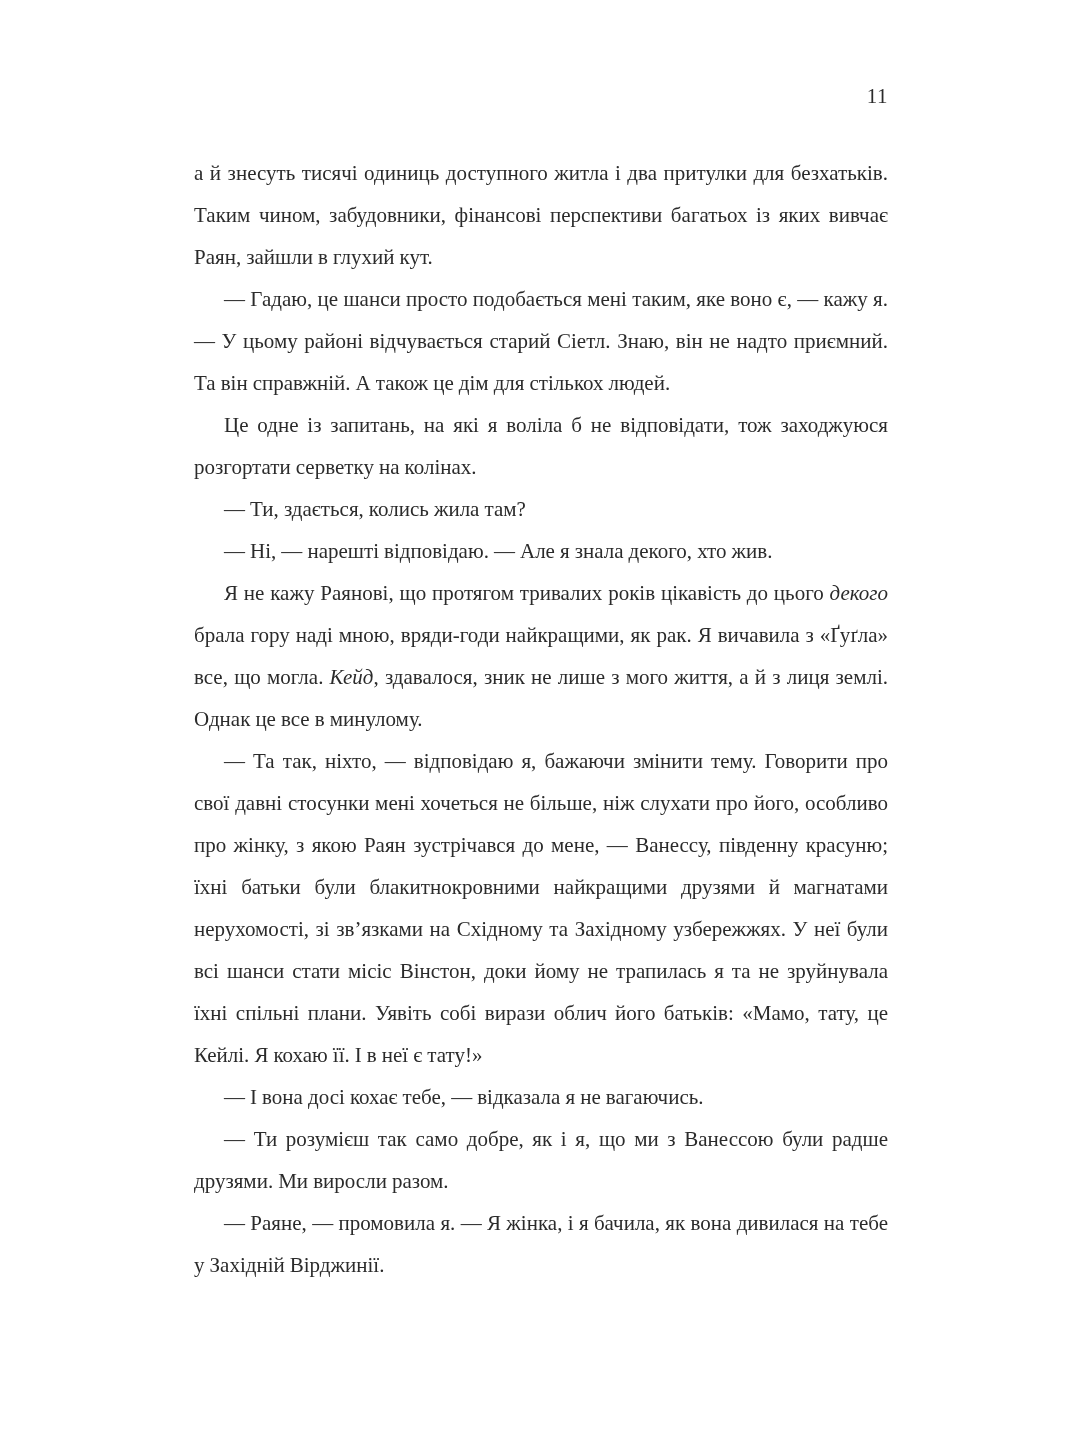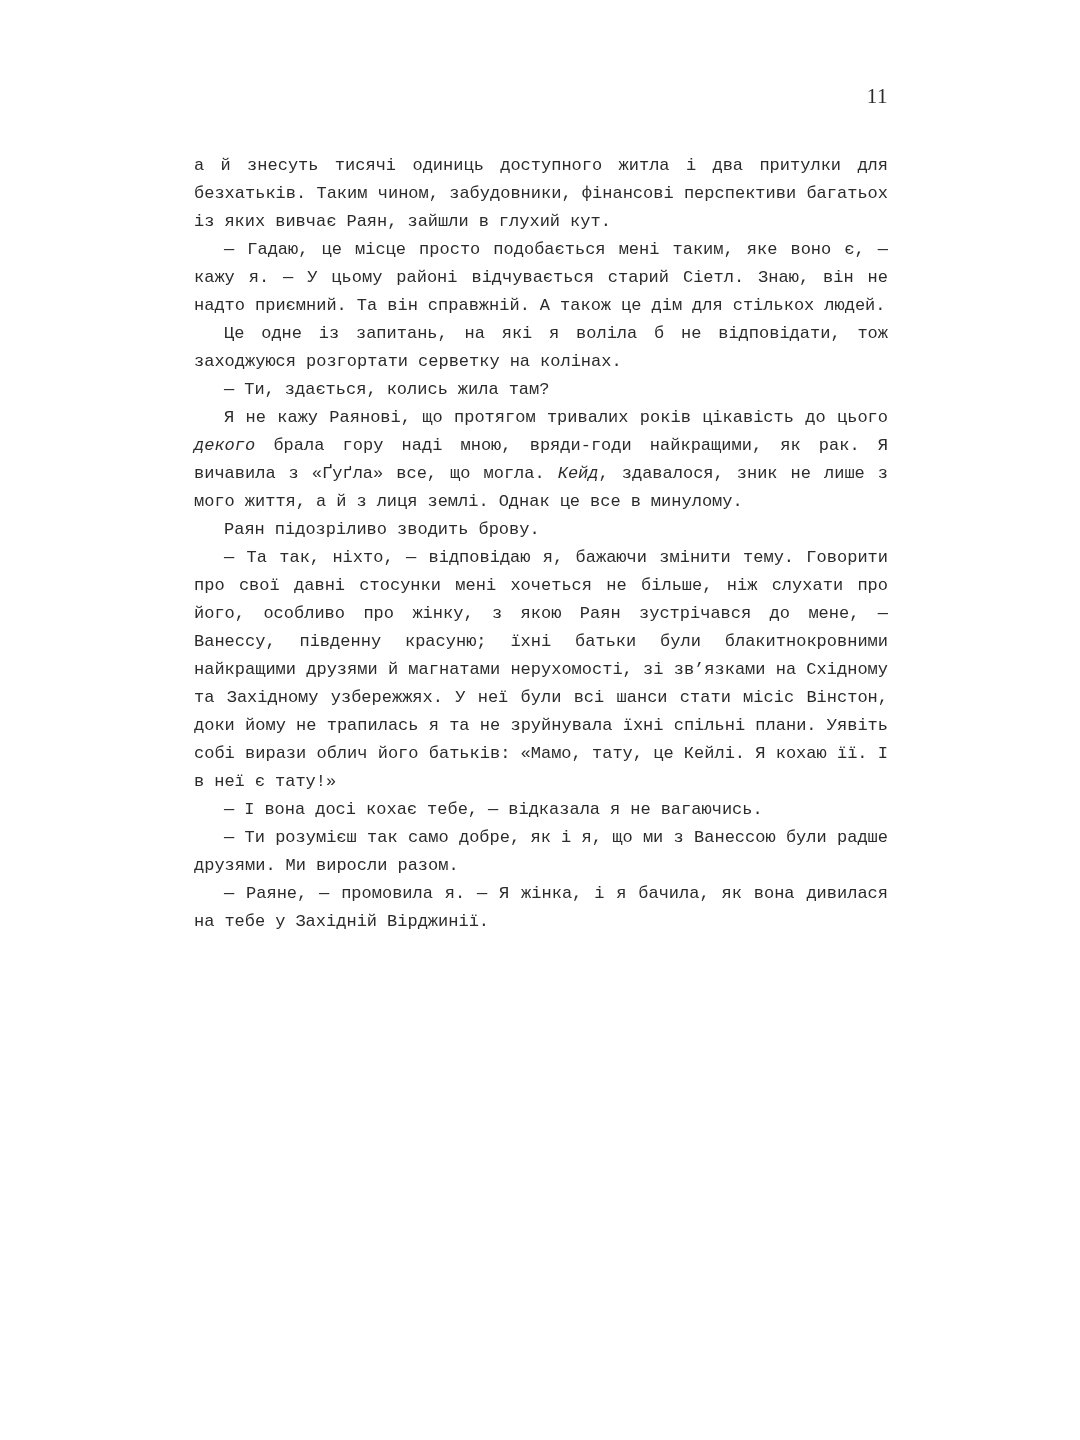--- a/index.html
+++ b/index.html
@@ -32,52 +32,51 @@
     color: #2b2b2b;
   }
   .textblock {
     position: absolute;
     left: 194px;
     top: 152px;
     width: 694px;
   }
   p {
     margin: 0;
-    font-size: 17px;
-    line-height: 28px;
+    font-size: 21px;
+    line-height: 42px;
     text-align: justify;
     text-justify: inter-word;
     -webkit-hyphens: none;
     hyphens: none;
     word-spacing: -0.2px;
-    font-family: Liberation Mono, monospace;
   }
   p.flush {
     text-indent: 0;
   }
   p.indent {
     text-indent: 30px;
   }
   em {
     font-style: italic;
   }
 </style>
 </head>
 <body>
 
 <div class="page">
 
   <div class="folio">11</div>
 
   <div class="textblock">
       <p class="flush">а й знесуть тисячі одиниць доступного житла і два притулки для безхатьків. Таким чином, забудовники, фінансові перспективи багатьох із яких вивчає Раян, зайшли в глухий кут.</p>
-      <p class="indent">— Гадаю, це місце просто подобається мені таким, яке воно є, — кажу я. — У цьому районі відчувається старий Сіетл. Знаю, він не надто приємний. Та він справжній. А також це дім для стількох людей.</p>
+      <p class="indent">— Гадаю, це шанси просто подобається мені таким, яке воно є, — кажу я. — У цьому районі відчувається старий Сіетл. Знаю, він не надто приємний. Та він справжній. А також це дім для стількох людей.</p>
       <p class="indent">Це одне із запитань, на які я воліла б не відповідати, тож заходжуюся розгортати серветку на колінах.</p>
       <p class="indent">— Ти, здається, колись жила там?</p>
+      <p class="indent">— Ні, — нарешті відповідаю. — Але я знала декого, хто жив.</p>
       <p class="indent"><span>Я не кажу Раянові, що протягом тривалих років цікавість до цього </span><em>декого</em><span> брала гору наді мною, вряди-годи найкращими, як рак. Я вичавила з «Ґуґла» все, що могла. </span><em>Кейд</em><span>, здавалося, зник не лише з мого життя, а й з лиця землі. Однак це все в минулому.</span></p>
-      <p class="indent">Раян підозріливо зводить брову.</p>
       <p class="indent">— Та так, ніхто, — відповідаю я, бажаючи змінити тему. Говорити про свої давні стосунки мені хочеться не більше, ніж слухати про його, особливо про жінку, з якою Раян зустрічався до мене, — Ванессу, південну красуню; їхні батьки були блакитнокровними найкращими друзями й магнатами нерухомості, зі зв’язками на Східному та Західному узбережжях. У неї були всі шанси стати місіс Вінстон, доки йому не трапилась я та не зруйнувала їхні спільні плани. Уявіть собі вирази облич його батьків: «Мамо, тату, це Кейлі. Я кохаю її. І в неї є тату!»</p>
       <p class="indent">— І вона досі кохає тебе, — відказала я не вагаючись.</p>
       <p class="indent">— Ти розумієш так само добре, як і я, що ми з Ванессою були радше друзями. Ми виросли разом.</p>
       <p class="indent">— Раяне, — промовила я. — Я жінка, і я бачила, як вона дивилася на тебе у Західній Вірджинії.</p>
     </div>
 
 </div>
 
 </body></html>

